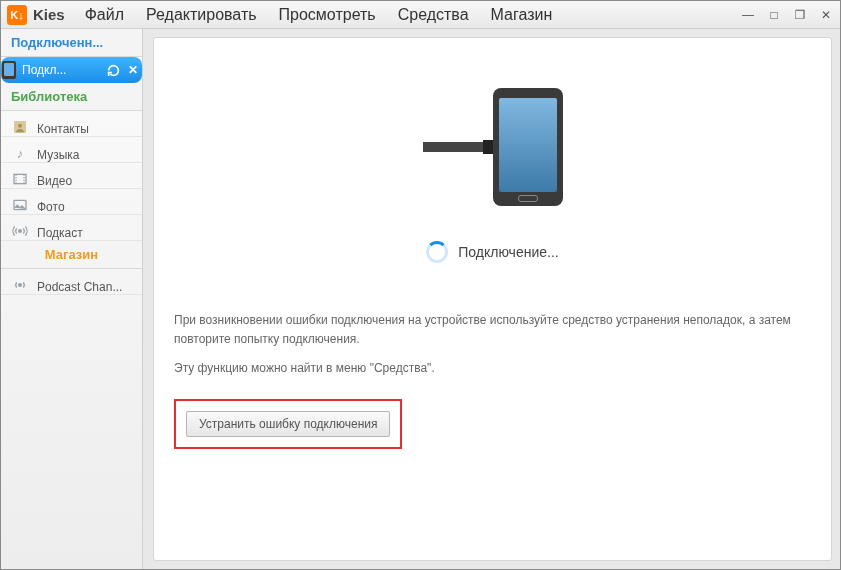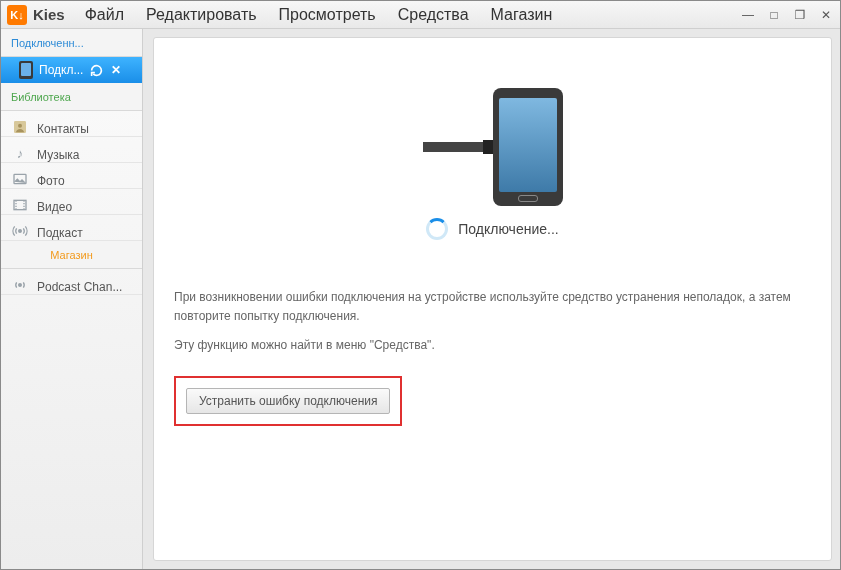--- a/index.html
+++ b/index.html
@@ -9,46 +9,46 @@
 .menubar { height: 28px; background: linear-gradient(#f7f7f7,#e9e9e9); display: flex; align-items: center; padding: 0 6px; border-bottom: 1px solid #cfcfcf; }
 .app-icon { width: 20px; height: 20px; background: #ff7a00; border-radius: 3px; display: flex; align-items: center; justify-content: center; color: #fff; font-size: 11px; font-weight: bold; margin-right: 6px; }
 .app-title { font-size: 15px; font-weight: 700; color: #444; margin-right: 20px; }
 .menu-item { font-size: 16px; color: #333; margin-right: 22px; cursor: default; }
 .menu-spacer { flex: 1; }
 .winbtn { width: 16px; height: 16px; margin-left: 10px; display: flex; align-items: center; justify-content: center; color: #555; font-size: 12px; cursor: default; }
 
 
 .layout { display: flex; height: calc(100% - 28px); }
 .sidebar { width: 142px; background: linear-gradient(#fbfbfb,#ededed); border-right: 1px solid #cfcfcf; display: flex; flex-direction: column; }
-.section-header { height: 28px; line-height: 28px; font-size: 11px; font-weight: normal; color: #2e8bd6; padding: 0 10px; border-bottom: 1px solid #d9d9d9; background: #f4f4f4; white-space: nowrap; overflow: hidden; text-overflow: ellipsis; }
+.section-header { height: 28px; line-height: 28px; font-size: 13px; font-weight: bold; color: #2e8bd6; padding: 0 10px; border-bottom: 1px solid #d9d9d9; background: #f4f4f4; white-space: nowrap; overflow: hidden; text-overflow: ellipsis; }
 .section-header.green { color: #4da64d; }
 .section-header.orange { color: #f29b1f; text-align: center; }
 
-.dev-row { height: 26px; background: linear-gradient(#3eb3ff,#1a8ee8); display: flex; align-items: center; padding: 0 18px; color: #fff; font-size: 12px; }
+.dev-row { height: 26px; background: linear-gradient(#3eb3ff,#1a8ee8); display: flex; align-items: center; padding: 0 1px; color: #fff; font-size: 12px; border-radius: 8px; }
 .dev-row .phone-mini { width: 14px; height: 18px; background: #3a3a3a; border-radius: 2px; margin-right: 6px; position: relative; }
 .dev-row .phone-mini::after { content:""; position:absolute; top:2px; left:2px; right:2px; bottom:3px; background:#6ab0e8; border-radius:1px; }
 .dev-label { flex: 1; white-space: nowrap; overflow: hidden; text-overflow: ellipsis; }
 .dev-btn { width: 16px; height: 16px; margin-left: 4px; display:flex; align-items:center; justify-content:center; }
 
 .lib-item { height: 26px; display: flex; align-items: flex-end; padding: 0 10px; font-size: 12px; color: #565656; border-bottom: 1px solid #e5e5e5; cursor: default; }
 .lib-item .icon { width: 18px; height: 18px; margin-right: 8px; display:flex; align-items:center; justify-content:center; font-size: 13px; color:#9aa3aa; }
 
 
 .main { flex: 1; padding: 8px 8px 8px 10px; }
 .panel { width: 100%; height: 100%; background: #fff; border: 1px solid #d6d6d6; border-radius: 3px; position: relative; padding: 20px; }
 
 .phone-usb { display:flex; align-items:center; justify-content:center; margin-top:30px; }
 .usb { width: 60px; height: 10px; background:#444; position:relative; margin-right:10px; }
 .usb::before { content:""; position:absolute; right:-12px; top:-2px; width:12px; height:14px; background:#222; }
 .usb::after { content:""; position:absolute; right:-22px; top:2px; width:10px; height:6px; background:#888; }
 .phone { width: 70px; height: 118px; background:#3a3a3a; border-radius:8px; position:relative; }
 .phone::before { content:""; position:absolute; top:10px; left:6px; right:6px; bottom:14px; background: linear-gradient(#7fb8e0,#3e7aa8); border-radius:2px; }
 .phone::after { content:""; position:absolute; bottom:4px; left:50%; transform:translateX(-50%); width:18px; height:5px; border:1px solid #888; border-radius:3px; }
 
-.connecting { display:flex; align-items:center; justify-content:center; margin-top:12px; font-size:14px; color:#444; }
+.connecting { display:flex; align-items:center; justify-content:center; margin-top:35px; font-size:14px; color:#444; }
 .spinner { width:22px; height:22px; border:3px solid #d0e8f7; border-top-color:#1a8ee8; border-radius:50%; margin-right:10px; animation: spin 1s linear infinite; }
 @keyframes spin { to { transform: rotate(360deg); } }
 
 .help-text { margin-top: 48px; font-size: 12px; color:#666; line-height: 1.6; }
 .help-text p { margin-bottom: 10px; }
 
 .highlight-box { border: 2px solid #e03030; padding: 10px; margin-top: 10px; display:inline-block; }
 .fix-btn { background: linear-gradient(#fafafa,#e6e6e6); border: 1px solid #b5b5b5; border-radius: 2px; padding: 5px 12px; font-size: 12px; color:#555; cursor: default; }
 </style>
 </head>
@@ -94,35 +94,35 @@
           </svg>
       </span>
       <span>Контакты</span>
     </div>
     <div class="lib-item">
       <span class="icon">♪</span>
       <span>Музыка</span>
     </div>
     <div class="lib-item">
       <span class="icon">
+        <svg width="16" height="16" viewBox="0 0 24 24" fill="none" stroke="#9aa3aa" stroke-width="2">
+            <rect x="3" y="5" width="18" height="14"></rect>
+            <path d="M6 5v14M18 5v14" stroke-dasharray="2 2"></path>
+          </svg>
+      </span>
+      <span>Видео</span>
+    </div>
+    <div class="lib-item">
+      <span class="icon">
         <svg width="16" height="16" viewBox="0 0 24 24" fill="#9aa3aa">
             <rect x="3" y="5" width="18" height="14" rx="1" fill="none" stroke="#9aa3aa" stroke-width="2"></rect>
             <path d="M3 16l5-5 4 4 3-3 6 6"></path>
           </svg>
       </span>
       <span>Фото</span>
-    </div>
-    <div class="lib-item">
-      <span class="icon">
-        <svg width="16" height="16" viewBox="0 0 24 24" fill="none" stroke="#9aa3aa" stroke-width="2">
-            <rect x="3" y="5" width="18" height="14"></rect>
-            <path d="M6 5v14M18 5v14" stroke-dasharray="2 2"></path>
-          </svg>
-      </span>
-      <span>Видео</span>
     </div>
     <div class="lib-item">
       <span class="icon">
         <svg width="16" height="16" viewBox="0 0 24 24" fill="none" stroke="#9aa3aa" stroke-width="2">
             <circle cx="12" cy="12" r="2" fill="#9aa3aa"></circle>
             <path d="M7 16a7 7 0 0 1 0-8M17 8a7 7 0 0 1 0 8M4 19a11 11 0 0 1 0-14M20 5a11 11 0 0 1 0 14"></path>
           </svg>
       </span>
       <span>Подкаст</span>
     </div>

